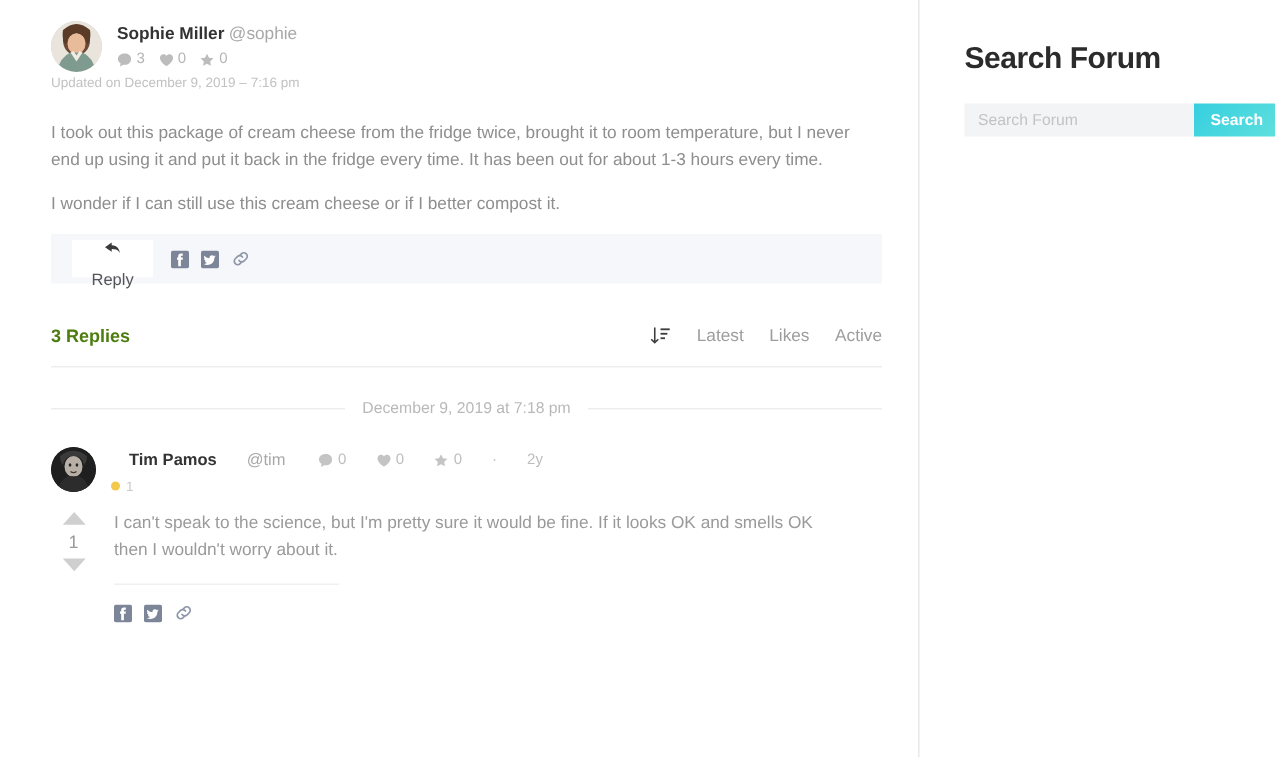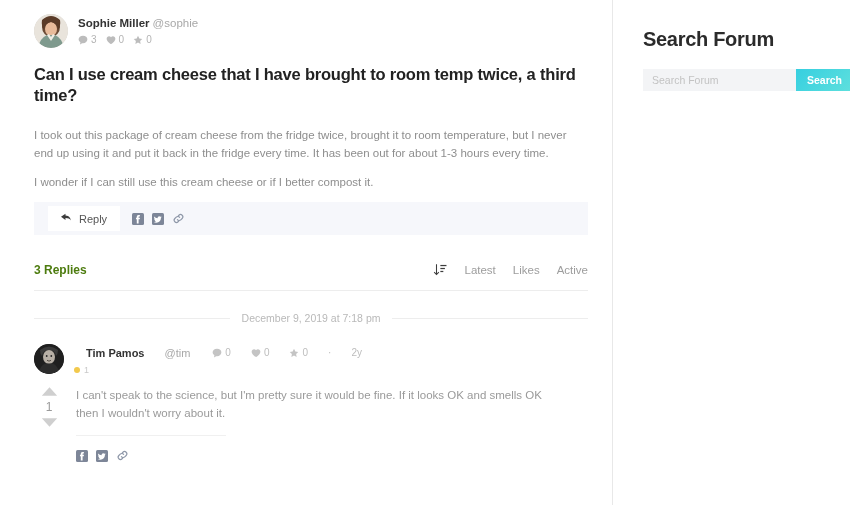--- a/index.html
+++ b/index.html
@@ -64,20 +64,21 @@
     margin-top: 9px; background: #f6f7fb;
     height: 33px; display: flex; align-items: center;
     padding-left: 14px; gap: 12px;
     width: 100%;
   }
   .reply-btn {
     background: #ffffff; border: none; height: 25px;
     padding: 0 13px; display: inline-flex; align-items: center; gap: 7px;
     font-size: 11px; color: #555; cursor: pointer;
     font-family: "Liberation Sans", sans-serif;
+    flex-direction: column;
   }
   .share-icons { display: inline-flex; align-items: center; gap: 8px; }
   .share-icons svg { display: block; }
 
   
   .replies-head {
     margin-top: 28px; display: flex; align-items: center;
     justify-content: space-between;
     padding-bottom: 13px; border-bottom: 1px solid #ededed;
   }
@@ -204,22 +205,22 @@
           <span class="stat">
             <svg width="10" height="10" viewBox="0 0 16 16" fill="#bcbcbc">
                 <path d="M8 1.2l2.1 4.3 4.7.7-3.4 3.3.8 4.7L8 11.9l-4.2 2.3.8-4.7L1.2 6.2l4.7-.7z"></path>
               </svg>
             <span>0</span>
           </span>
         </div>
       </div>
     </div>
 
-    <div class="topic-title">Can I use cream cheese that I have brought to room temp twice, a third time?</div>
-
+
+    <div class="updated-line">Updated on December 9, 2019 – 7:16 pm</div>
 
     <div class="post-body">
       <p>I took out this package of cream cheese from the fridge twice, brought it to room temperature, but I never end up using it and put it back in the fridge every time. It has been out for about 1-3 hours every time.</p>
       <p>I wonder if I can still use this cream cheese or if I better compost it.</p>
     </div>
 
     <div class="reply-bar">
       <button class="reply-btn">
         <span>
           <svg width="11" height="11" viewBox="0 0 16 16" fill="#3b3b3b">

